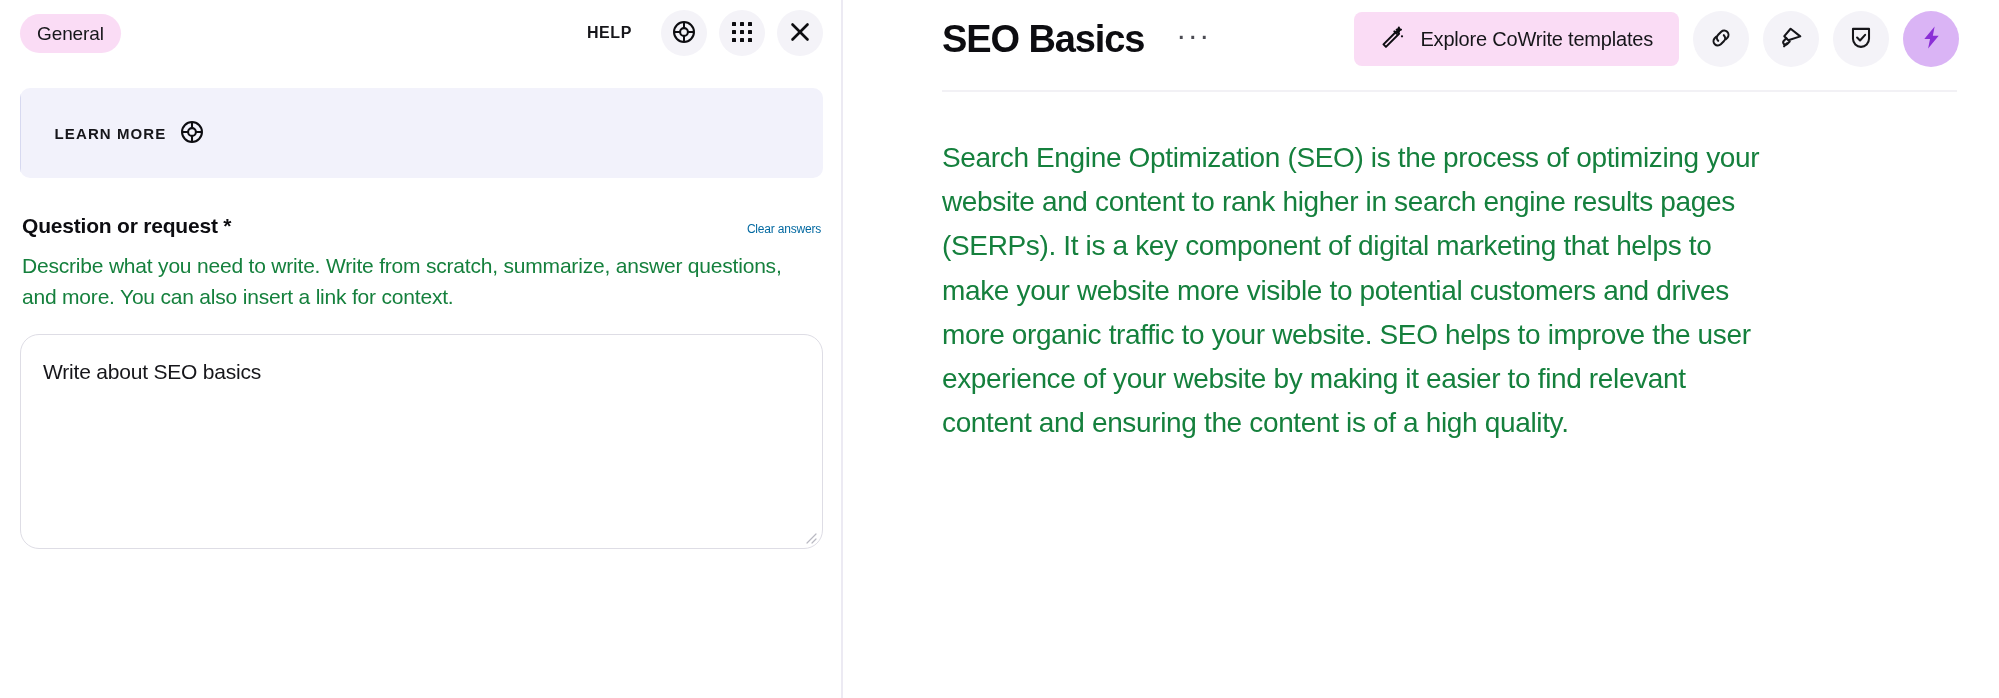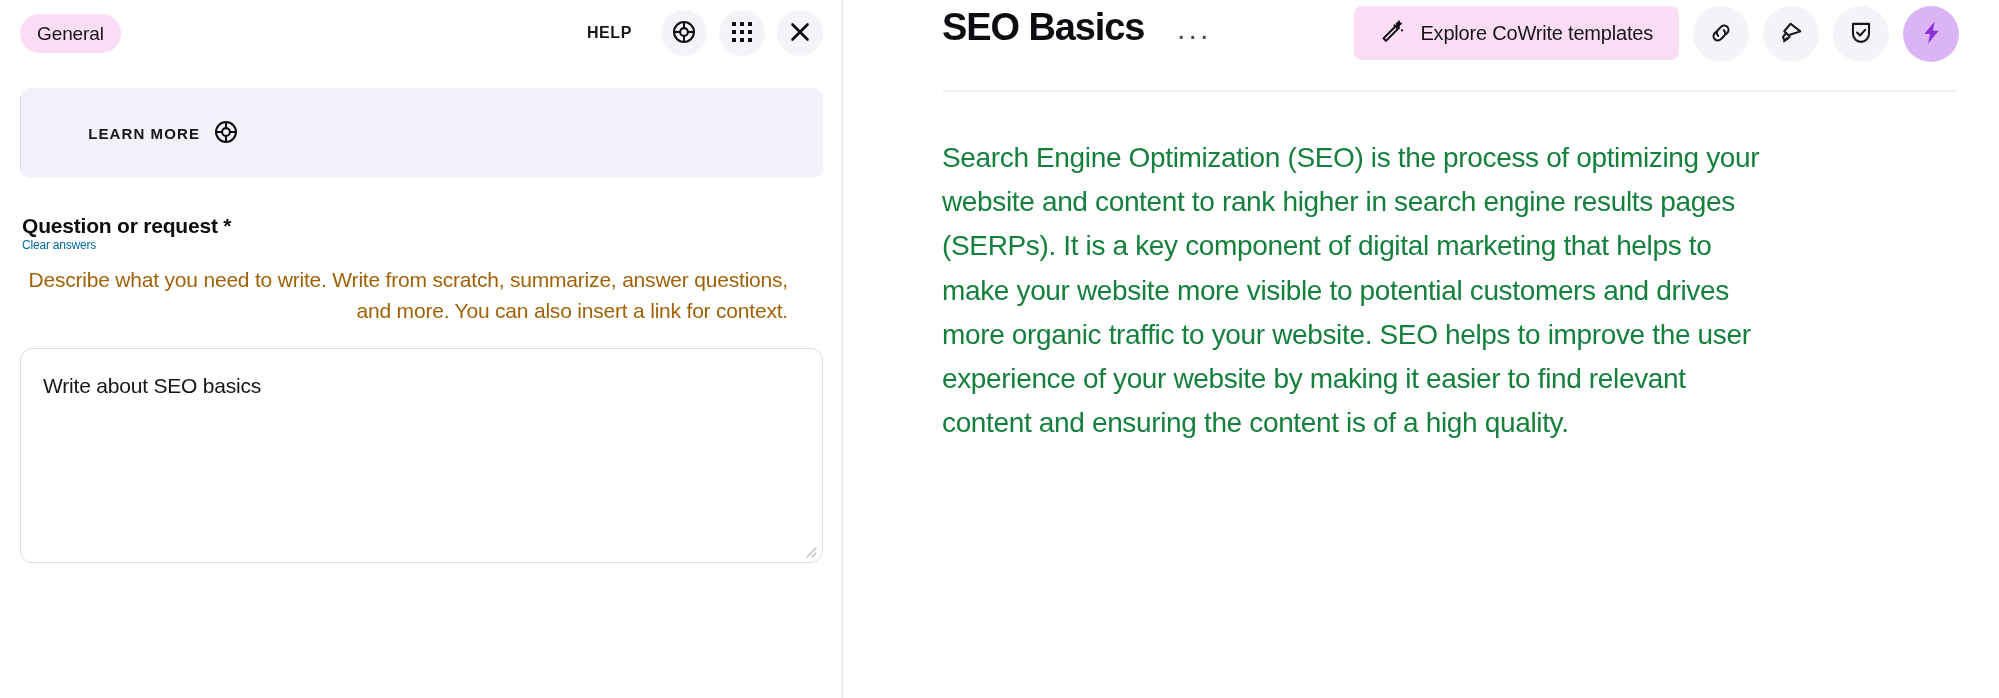--- a/index.html
+++ b/index.html
@@ -115,39 +115,38 @@
   .info-sep {
     width: 1px;
     background: #d7d9f0;
     flex: 0 0 1px;
   }
 
   .learn-more-btn {
     flex: 0 0 218px;
     display: flex;
     align-items: center;
-    justify-content: flex-end;
+    justify-content: center;
     gap: 13px;
     background: transparent;
     border: none;
     cursor: pointer;
     font-size: 15px;
     font-weight: 700;
     letter-spacing: 1.1px;
     color: #16161a;
     font-family: "Liberation Sans", sans-serif;
   }
 
   
   .field-head {
     display: flex;
     align-items: baseline;
     margin-top: 36px;
     padding: 0 2px;
-    flex-direction: column;
   }
 
   .field-label {
     font-size: 21px;
     font-weight: 700;
     color: #0d0d11;
     letter-spacing: -0.2px;
   }
 
   .field-head-spacer { flex: 1; }
@@ -161,36 +160,35 @@
     cursor: pointer;
     font-family: "Liberation Sans", sans-serif;
     padding: 0;
   }
 
   .field-help {
     margin-top: 12px;
     padding: 0 2px;
     font-size: 21px;
     line-height: 1.48;
-    color: #a16207;
+    color: #15803d;
     letter-spacing: -0.2px;
     max-width: 770px;
-    text-align: right;
   }
 
   .textarea-wrap {
     position: relative;
     margin-top: 22px;
   }
 
   .request-textarea {
     width: 100%;
     height: 215px;
     border: 1px solid #dedde5;
-    border-radius: 12px;
+    border-radius: 19px;
     background: #ffffff;
     padding: 22px 22px;
     font-size: 21px;
     line-height: 1.4;
     color: #16161a;
     letter-spacing: -0.2px;
     font-family: "Liberation Sans", sans-serif;
     resize: none;
     outline: none;
     display: block;
@@ -210,20 +208,21 @@
     position: relative;
     flex: 1;
     height: 698px;
     background: #ffffff;
     padding: 0 40px 0 99px;
     overflow: hidden;
   }
 
   .doc-header {
     display: flex;
+    align-items: center;
     height: 72px;
     padding-top: 6px;
   }
 
   .doc-title {
     font-size: 38px;
     font-weight: 700;
     letter-spacing: -1.1px;
     color: #0d0d11;
     white-space: nowrap;

